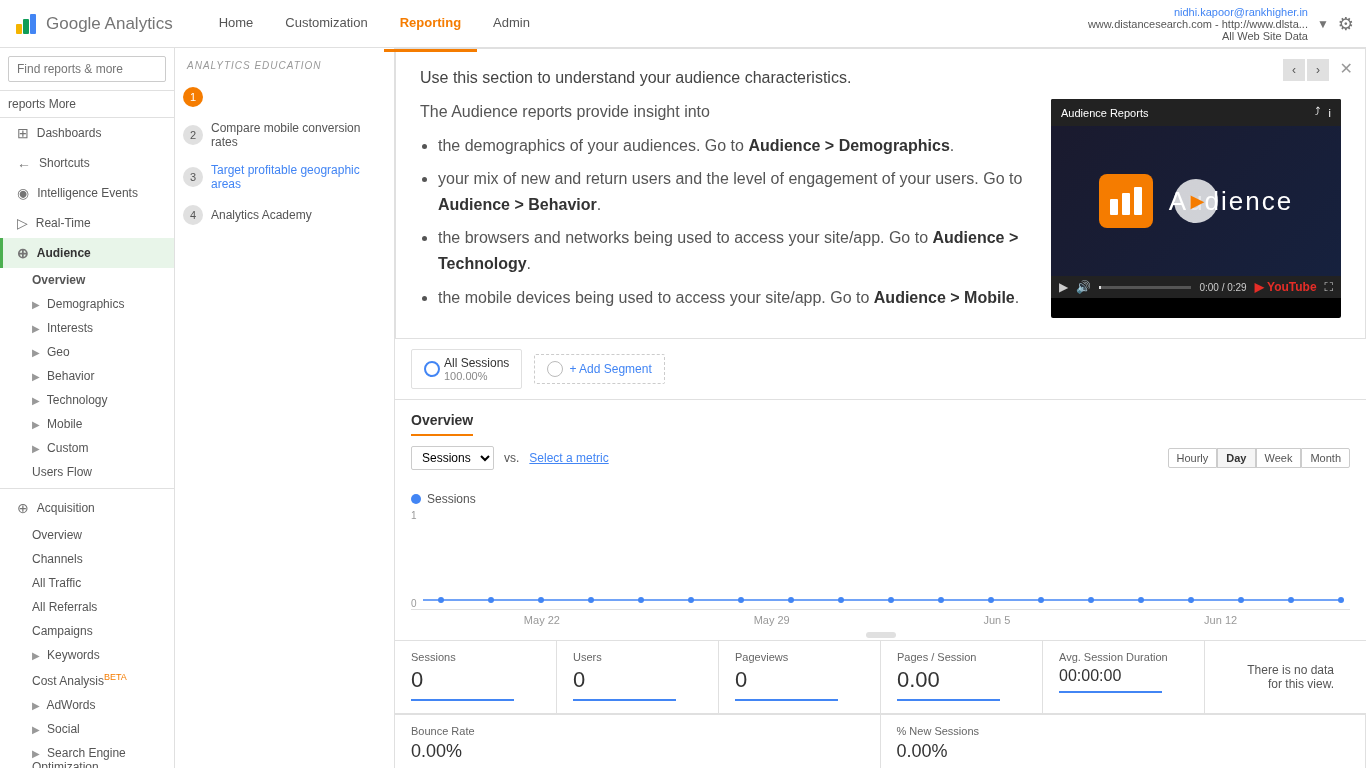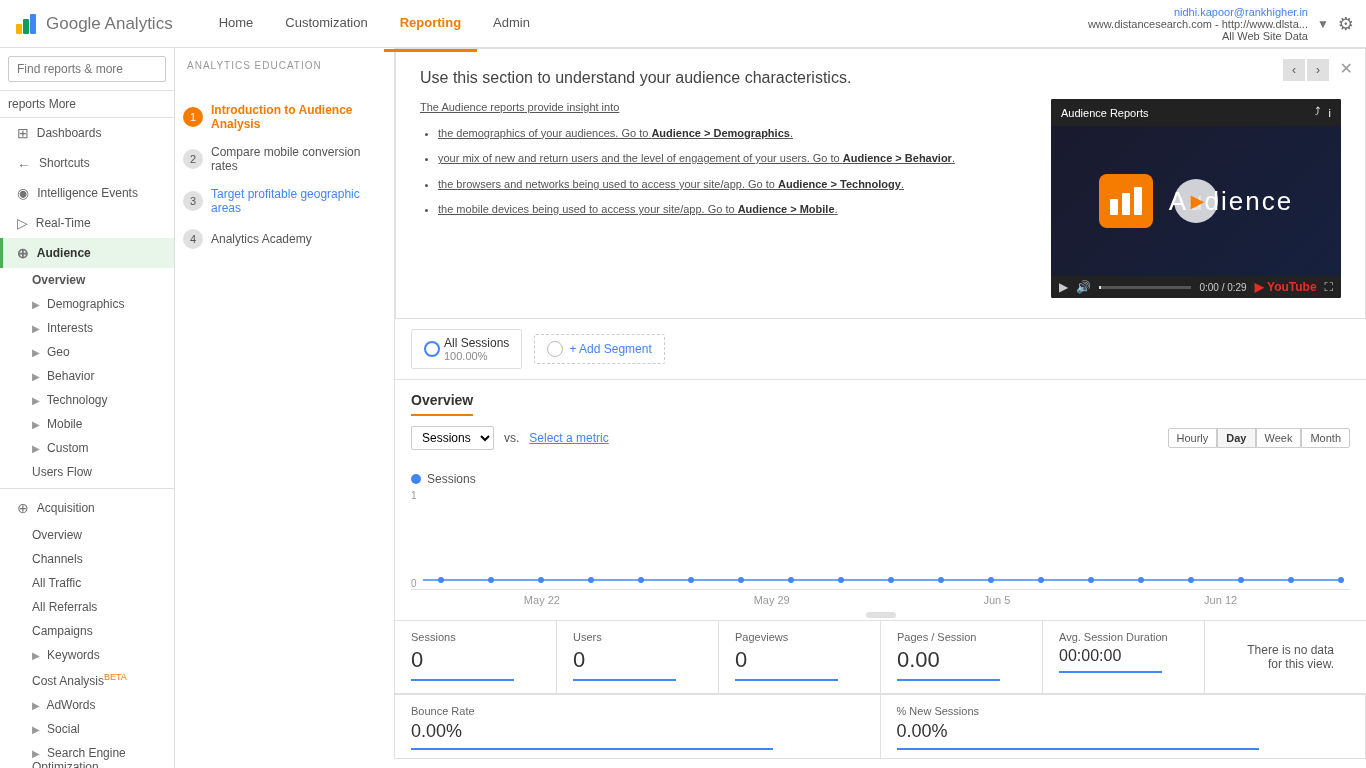--- a/index.html
+++ b/index.html
@@ -53,21 +53,21 @@
     .sidebar-item.active { background: #e8f5e9; border-left: 3px solid #4caf50; color: #333; font-weight: bold; }
     .sidebar-item .icon { margin-right: 8px; font-size: 14px; color: #757575; }
     .sidebar-sub-item {
       padding: 5px 8px 5px 24px; font-size: 12px; color: #555; cursor: pointer;
     }
     .sidebar-sub-item .arrow { color: #999; margin-right: 4px; font-size: 10px; }
     .sidebar-separator { border-top: 1px solid #e0e0e0; margin: 4px 0; }
 
     
     .content-area { flex: 1; overflow-y: auto; background: #fff; position: relative; }
-    .edu-label { font-size: 10px; color: #999; text-transform: uppercase; margin-bottom: 24px; letter-spacing: 1px; }
+    .edu-label { font-size: 10px; color: #999; text-transform: uppercase; margin-bottom: 8px; letter-spacing: 1px; font-style: italic; }
     .edu-items { display: flex; flex-direction: column; gap: 6px; }
     .edu-item {
       display: flex; align-items: center; gap: 8px; font-size: 12px;
       cursor: pointer; padding: 4px 0;
     }
     .edu-item.active { color: #f57c00; }
     .edu-item .num {
       width: 20px; height: 20px; border-radius: 50%; background: #e0e0e0;
       display: flex; align-items: center; justify-content: center; font-size: 11px; color: #555;
       flex-shrink: 0;
@@ -76,21 +76,21 @@
     .edu-item .label { color: #555; }
     .edu-item.active .label { color: #f57c00; font-weight: bold; }
 
     
     .edu-detail {
       background: #fff; border: 1px solid #e0e0e0; margin: 0;
       padding: 20px 24px 20px 24px; position: relative;
     }
     .edu-detail-header { font-size: 16px; color: #444; margin-bottom: 12px; }
     .edu-detail-body { display: flex; gap: 24px; }
-    .edu-text { flex: 1; font-size: 11px; color: #555; line-height: 1.6; text-decoration: underline; }
+    .edu-text { flex: 1; font-size: 16px; color: #555; line-height: 1.6; }
     .edu-text ul { padding-left: 18px; }
     .edu-text li { margin-bottom: 8px; }
     .edu-text b { color: #333; text-align: right; }
     .edu-video { width: 290px; flex-shrink: 0; background: #000; border-radius: 2px; overflow: hidden; }
     .video-title-bar {
       background: #222; display: flex; align-items: center; justify-content: space-between;
       padding: 6px 10px; color: #fff; font-size: 11px;
     }
     .video-thumb {
       width: 290px; height: 150px; background: linear-gradient(135deg, #1a1a2e 0%, #16213e 100%);
@@ -287,21 +287,20 @@
 
   <div class="content-area">
 
     <div style="display:flex;">
 
       <div class="left-panel">
         <div class="edu-label" style="padding:12px 12px 4px;font-size:10px;color:#999;letter-spacing:1px;">ANALYTICS EDUCATION</div>
         <div class="edu-items" style="padding:0 8px 12px;">
           <div class="edu-item active">
             <div class="num">1</div>
-            <span class="label">Introduction to Audience Analysis</span>
           </div>
           <div class="edu-item">
             <div class="num">2</div>
             <span class="label">Compare mobile conversion rates</span>
           </div>
           <div class="edu-item">
             <div class="num">3</div>
             <span class="label" style="color:#4285f4;">Target profitable geographic areas</span>
           </div>
           <div class="edu-item">

